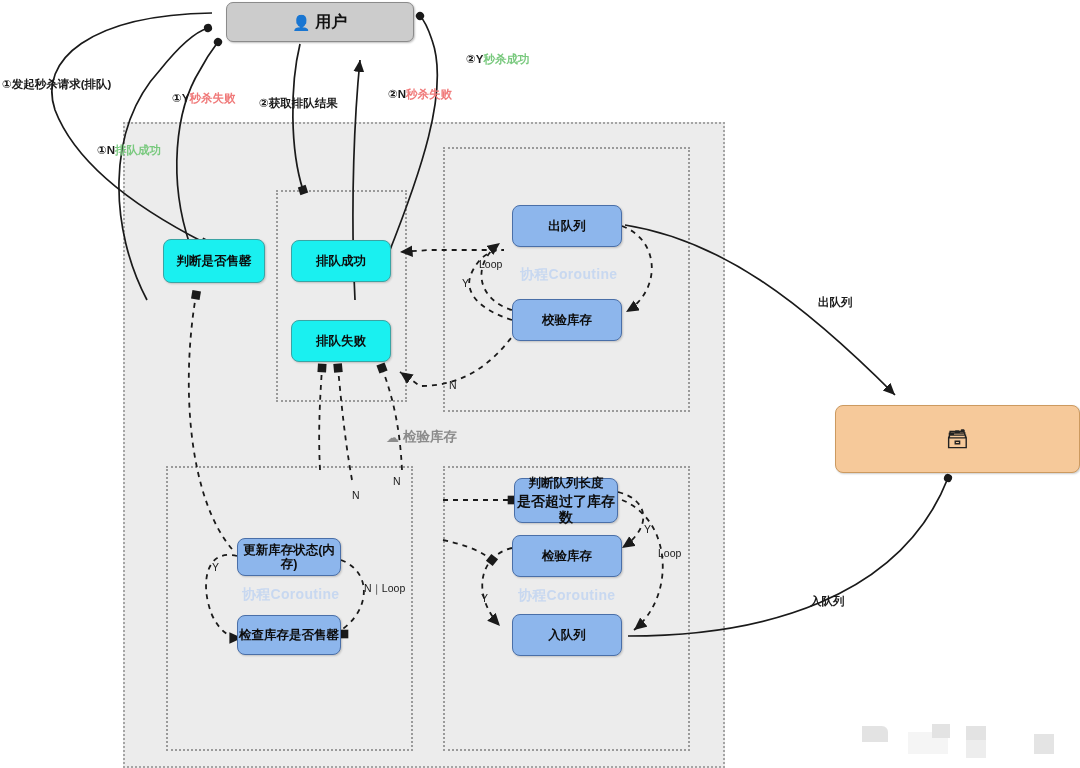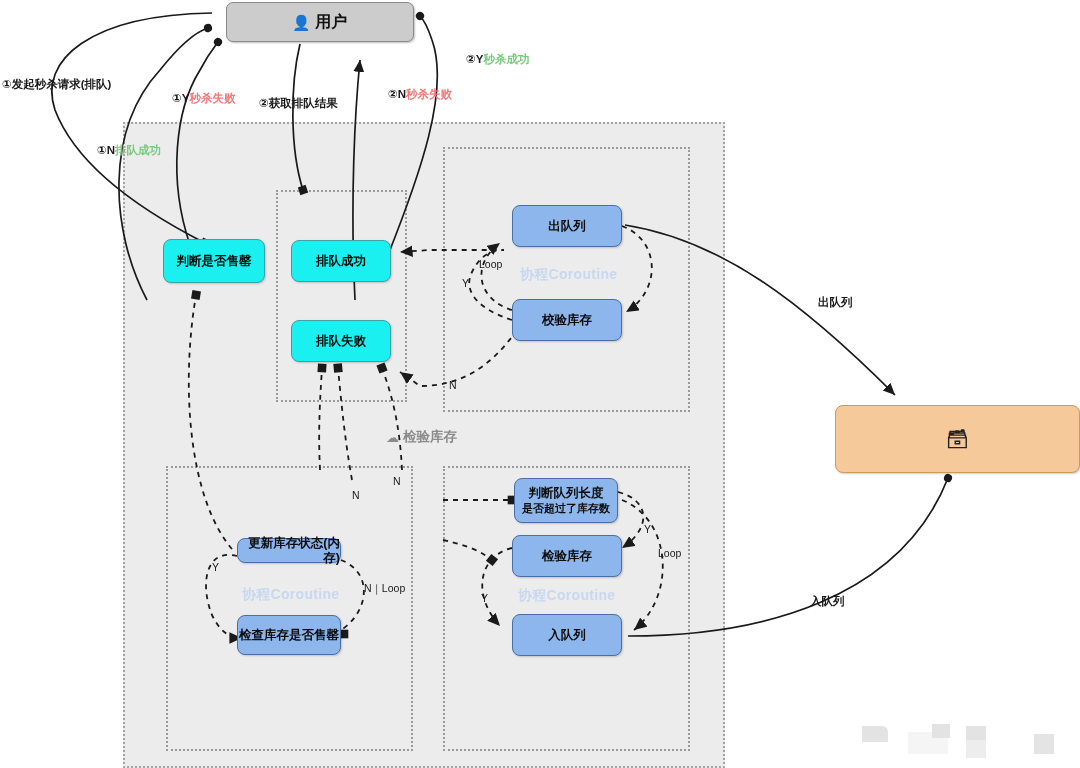--- a/index.html
+++ b/index.html
@@ -29,28 +29,28 @@
   #outer-container{left:123px;top:122px;width:602px;height:646px;background:#ececec;border-color:#a5a5a5;}
   #queue-result-panel{left:276px;top:190px;width:131px;height:212px;background:#ececec;}
   #dequeue-panel{left:443px;top:147px;width:247px;height:265px;background:#ececec;}
   #stock-panel{left:166px;top:466px;width:247px;height:285px;background:#ececec;}
   #enqueue-panel{left:443px;top:466px;width:247px;height:285px;background:#ececec;}
 
   .cyan{background:#1af0f0;border:1.4px solid #3aa4a4;color:#0b0b0b;font-size:12.5px;
         font-weight:bold;box-shadow:1px 1px 2px rgba(0,0,0,.18);}
   .blue{background:#8db6ec;border:1.4px solid #4a6fa8;color:#0d0d0d;font-size:12.5px;
         font-weight:bold;box-shadow:1px 1px 2px rgba(0,0,0,.18);flex-direction:column;}
-  .blue .sub{font-size:11px;font-weight:bold;margin-top:2px;}
+  .blue .sub{font-size:14px;font-weight:bold;margin-top:2px;}
 
   #n-sellout{left:163px;top:239px;width:102px;height:44px;}
   #n-queue-ok{left:291px;top:240px;width:100px;height:42px;}
   #n-queue-fail{left:291px;top:320px;width:100px;height:42px;}
   #n-dequeue{left:512px;top:205px;width:110px;height:42px;}
   #n-check-stock{left:512px;top:299px;width:110px;height:42px;}
-  #n-update-stock{left:237px;top:538px;width:104px;height:25px;text-align:right;}
+  #n-update-stock{left:237px;top:538px;width:104px;height:38px;}
   #n-inspect-sellout{left:237px;top:615px;width:104px;height:40px;}
   #n-queue-len{left:514px;top:478px;width:104px;height:45px;}
   #n-verify-stock{left:512px;top:535px;width:110px;height:42px;}
   #n-enqueue{left:512px;top:614px;width:110px;height:42px;}
 
   .coroutine-label{position:absolute;color:#c8d8f0;font-size:14px;font-weight:bold;
                    letter-spacing:.3px;white-space:nowrap;}
   #co-1{left:520px;top:266px;}
   #co-2{left:242px;top:586px;}
   #co-3{left:518px;top:587px;}

